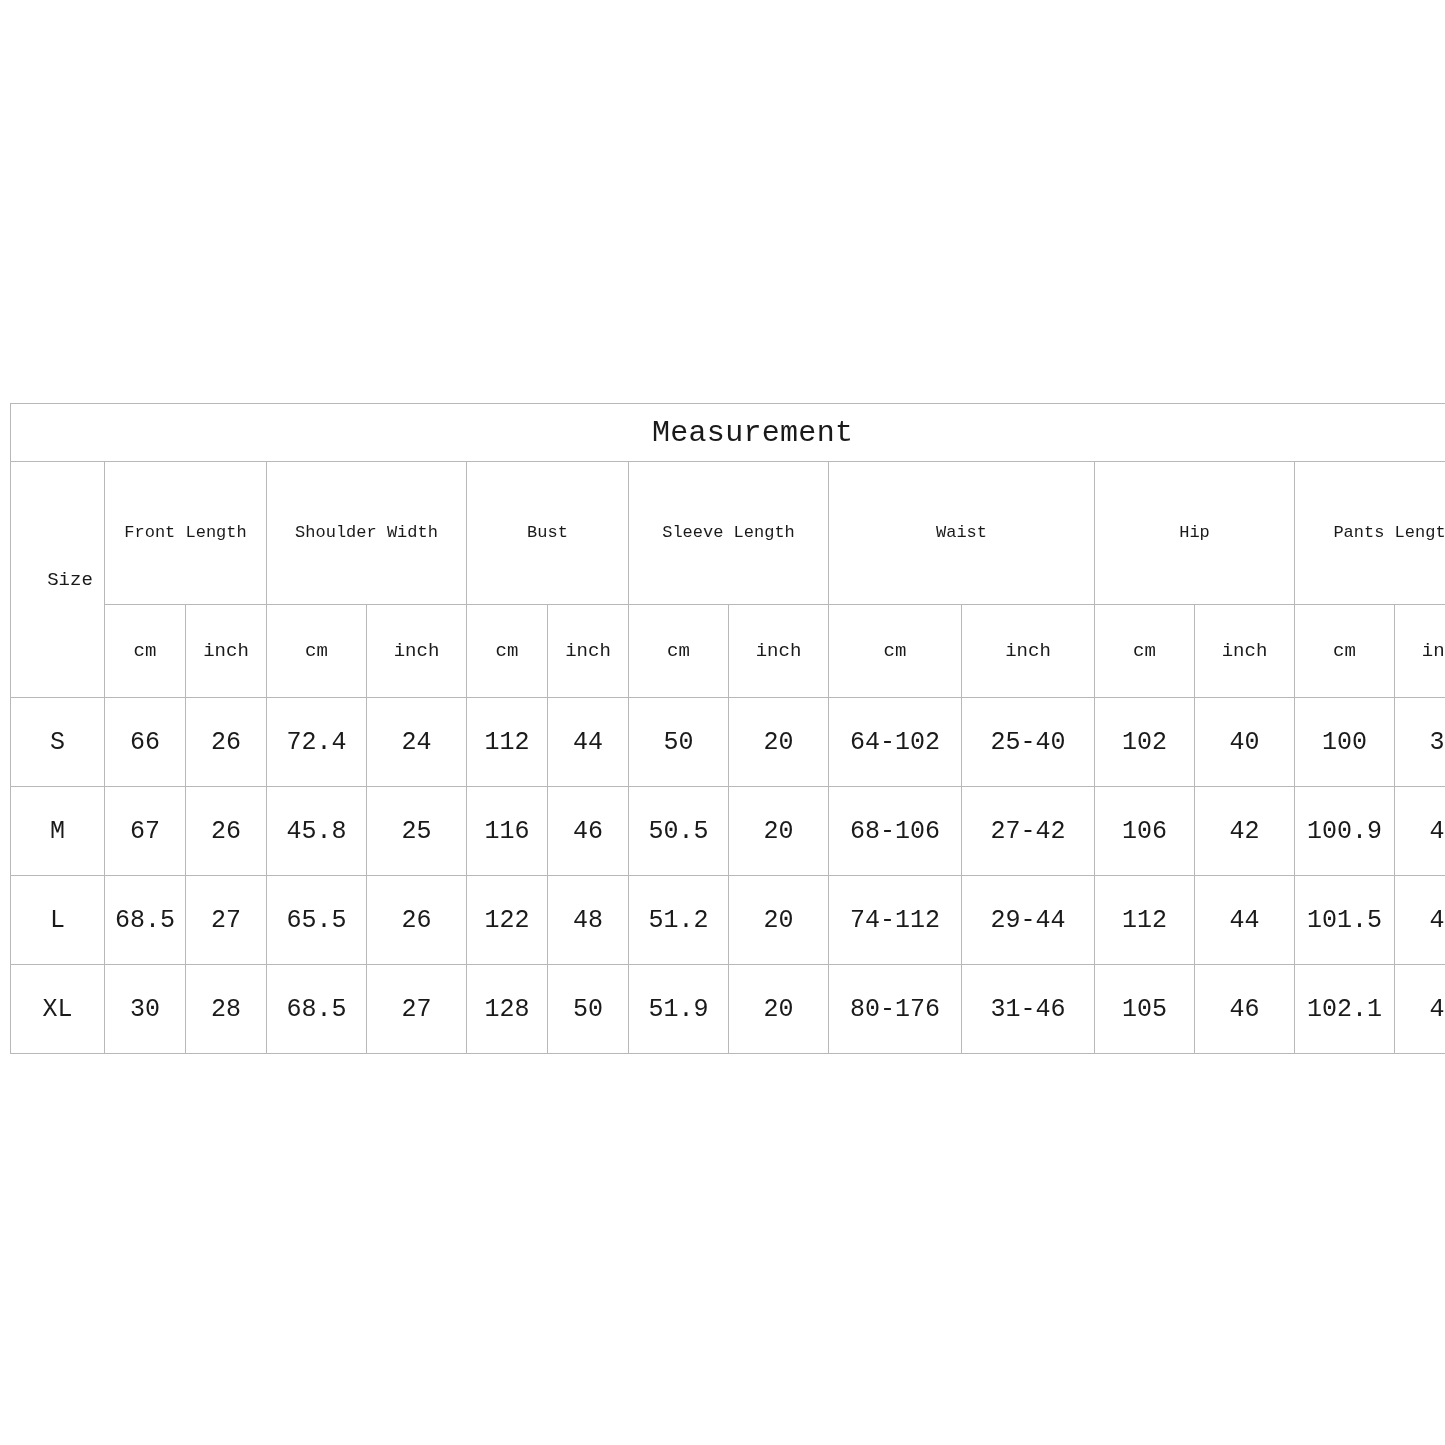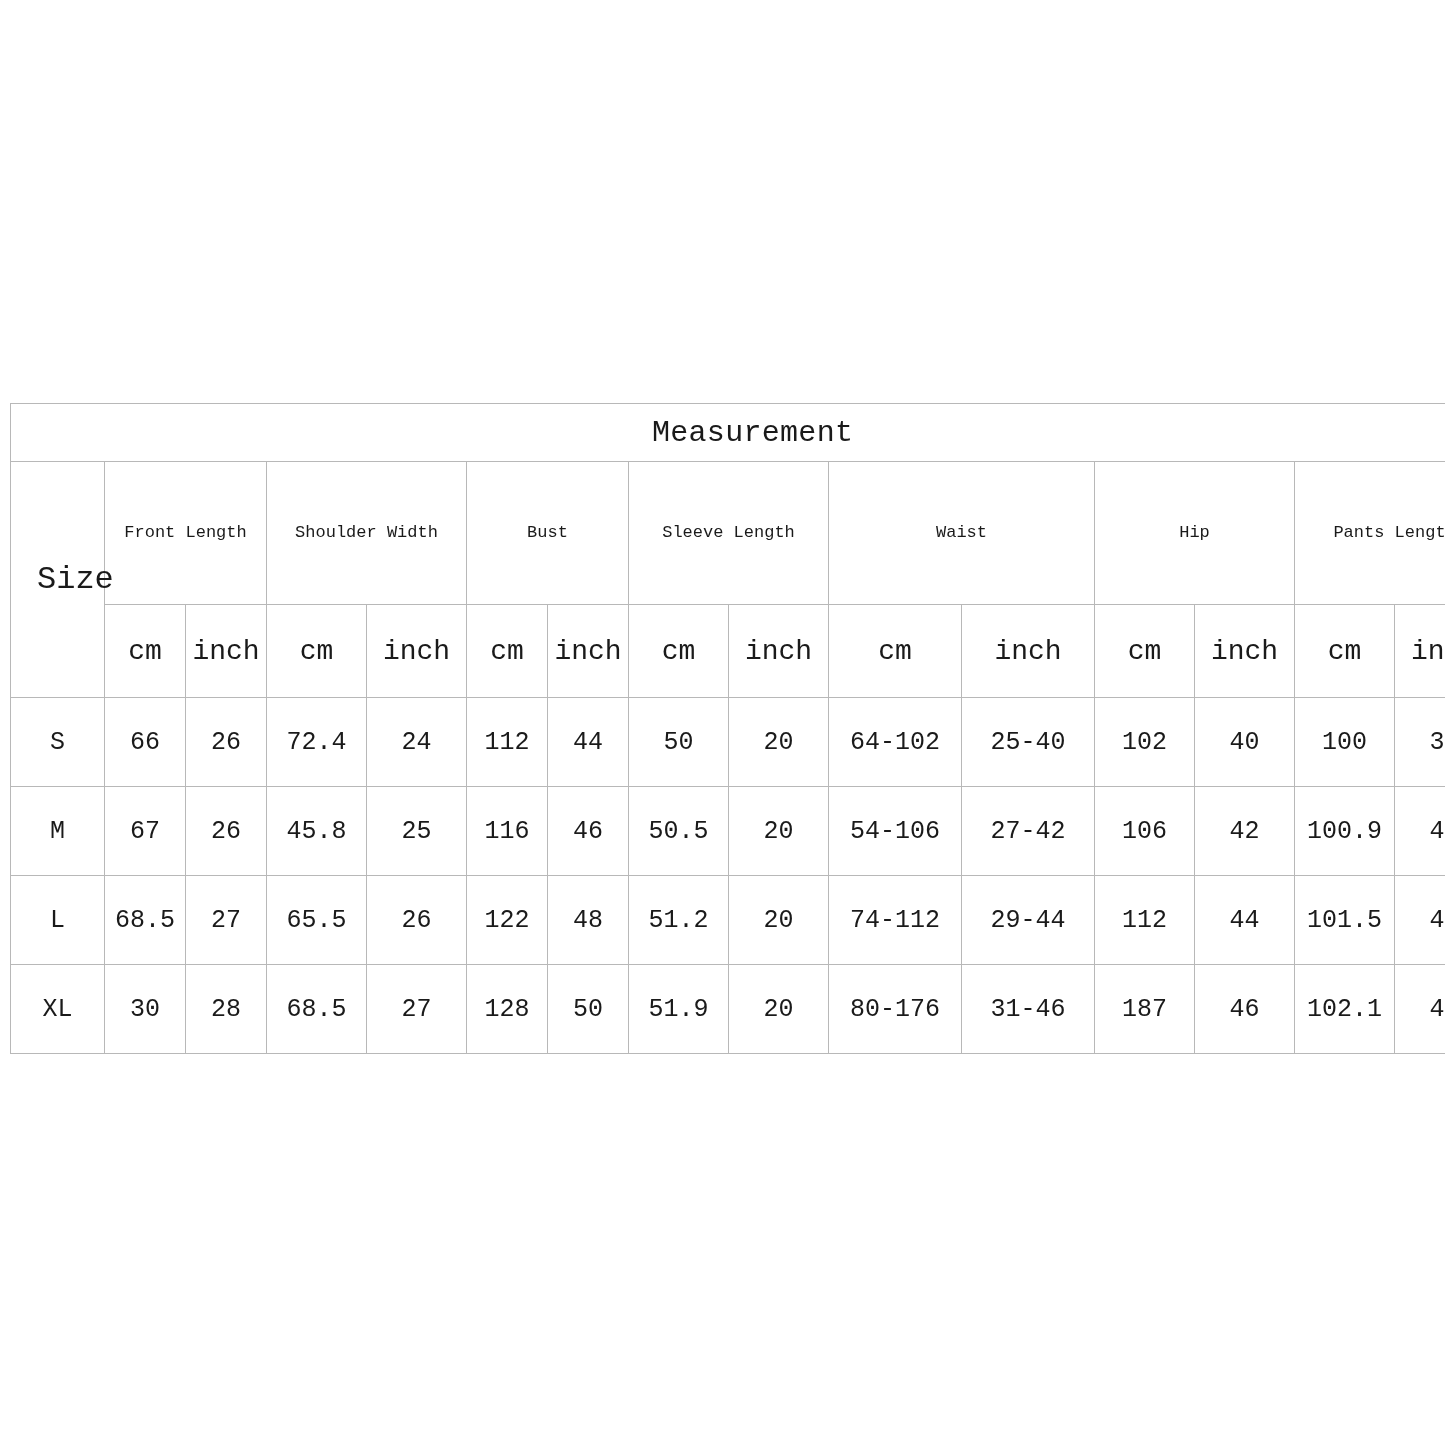--- a/index.html
+++ b/index.html
@@ -41,27 +41,27 @@
     font-weight: bold;
     letter-spacing: 0.3px;
   }
   .group-head {
     height: 140px;
     font-size: 17px;
     font-weight: bold;
     line-height: 1.28;
   }
   .size-head {
-    font-size: 32px;
+    font-size: 19px;
     font-weight: normal;
     padding-left: 26px;
   }
   .unit-row td {
     height: 90px;
-    font-size: 28px;
+    font-size: 19px;
     font-weight: bold;
   }
   .data-row td {
     height: 86px;
     font-size: 25px;
   }
   .col-size { width: 94px; }
   .col-unit { width: 81px; }
   .col-unit-wide { width: 100px; }
   .col-unit-xwide { width: 133px; }
@@ -140,21 +140,21 @@
       <tr class="data-row">
         <td>M</td>
         <td>67</td>
         <td>26</td>
         <td>45.8</td>
         <td>25</td>
         <td>116</td>
         <td>46</td>
         <td>50.5</td>
         <td>20</td>
-        <td>54-106</td>
+        <td>68-106</td>
         <td>27-42</td>
         <td>106</td>
         <td>42</td>
         <td>100.9</td>
         <td>40</td>
       </tr>
 
       <tr class="data-row">
         <td>L</td>
         <td>68.5</td>
@@ -178,20 +178,20 @@
         <td>30</td>
         <td>28</td>
         <td>68.5</td>
         <td>27</td>
         <td>128</td>
         <td>50</td>
         <td>51.9</td>
         <td>20</td>
         <td>80-176</td>
         <td>31-46</td>
-        <td>187</td>
+        <td>105</td>
         <td>46</td>
         <td>102.1</td>
         <td>40</td>
       </tr>
     </tbody>
   </table>
 </div>
 
 </body></html>

